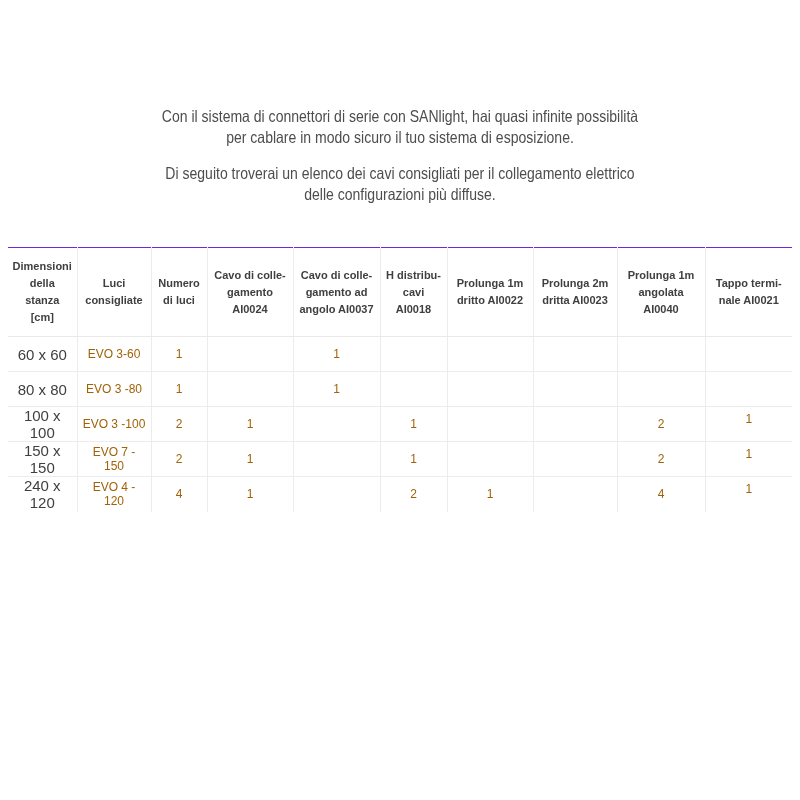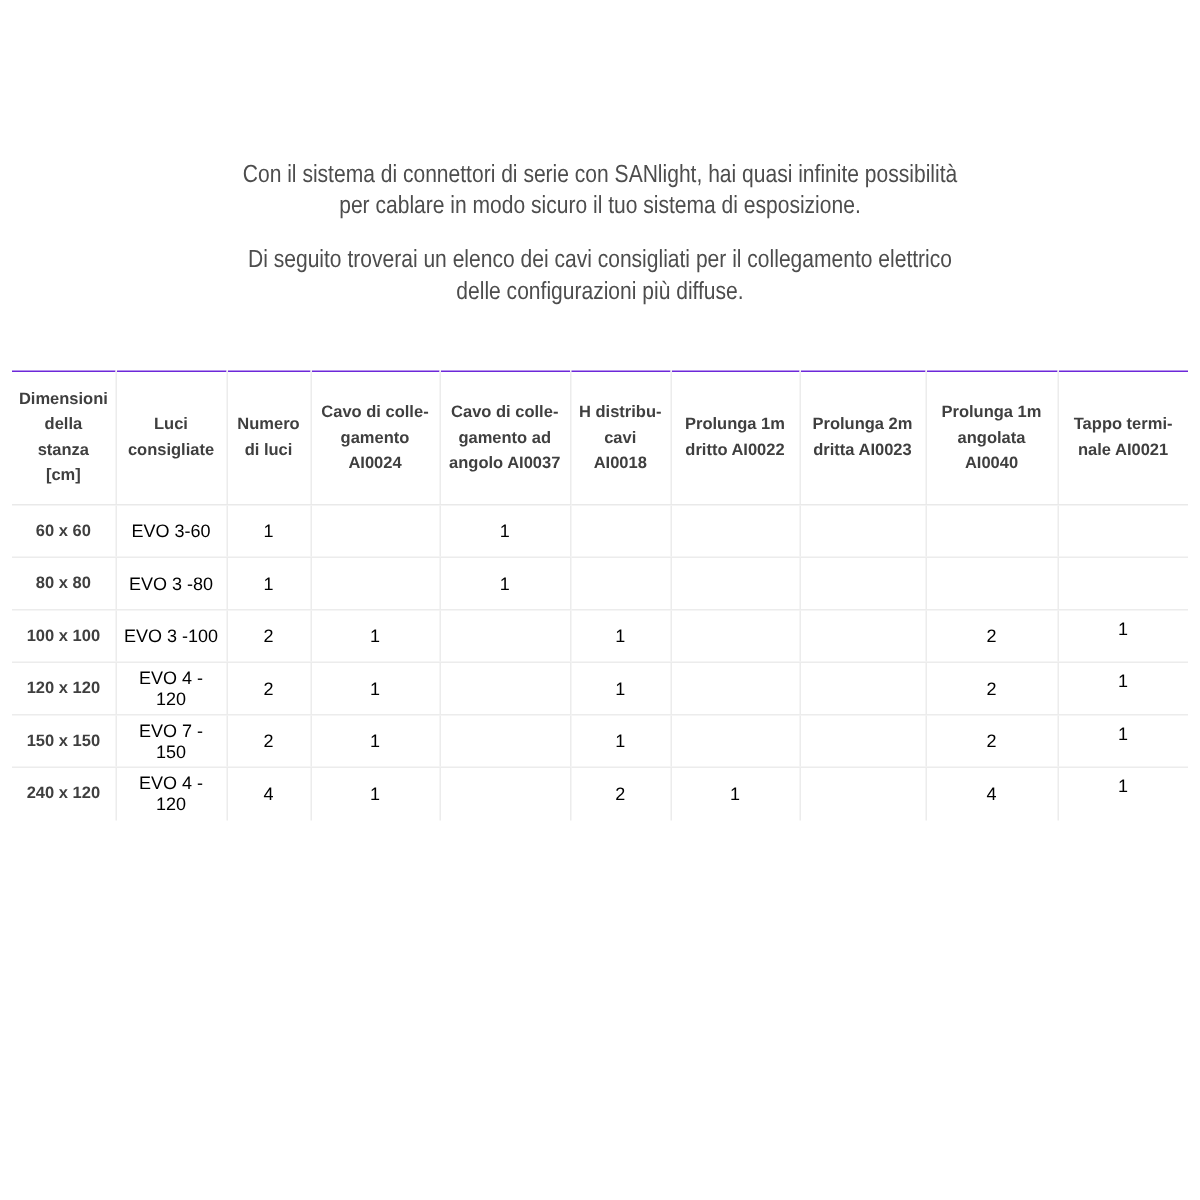--- a/index.html
+++ b/index.html
@@ -60,27 +60,27 @@
     font-size: 11px;
     font-weight: 700;
     color: #3f3f3f;
     line-height: 17px;
     white-space: pre-line;
     border-bottom: 1px solid #e9e9e9;
   }
   table.cables tbody td {
     height: 35px;
     font-size: 12px;
-    color: #000000;
+    color: #a16207;
     border-bottom: 1px solid #ececec;
   }
   table.cables tbody tr:last-child td { border-bottom: none; }
   table.cables tbody td.dim {
-    font-size: 11px;
-    font-weight: 700;
+    font-size: 15px;
+    font-weight: 400;
     color: #3f3f3f;
   }
   table.cables tbody td.tappo {
     vertical-align: top;
     padding-top: 5px;
   }
 </style>
 </head>
 <body>
 
@@ -171,32 +171,20 @@
           <td>2</td>
           <td>1</td>
           <td></td>
           <td>1</td>
           <td></td>
           <td></td>
           <td>2</td>
           <td class="tappo">1</td>
         </tr>
         <tr>
-          <td class="dim">120 x 120</td>
-          <td>EVO 4 - 120</td>
-          <td>2</td>
-          <td>1</td>
-          <td></td>
-          <td>1</td>
-          <td></td>
-          <td></td>
-          <td>2</td>
-          <td class="tappo">1</td>
-        </tr>
-        <tr>
           <td class="dim">150 x 150</td>
           <td>EVO 7 - 150</td>
           <td>2</td>
           <td>1</td>
           <td></td>
           <td>1</td>
           <td></td>
           <td></td>
           <td>2</td>
           <td class="tappo">1</td>

